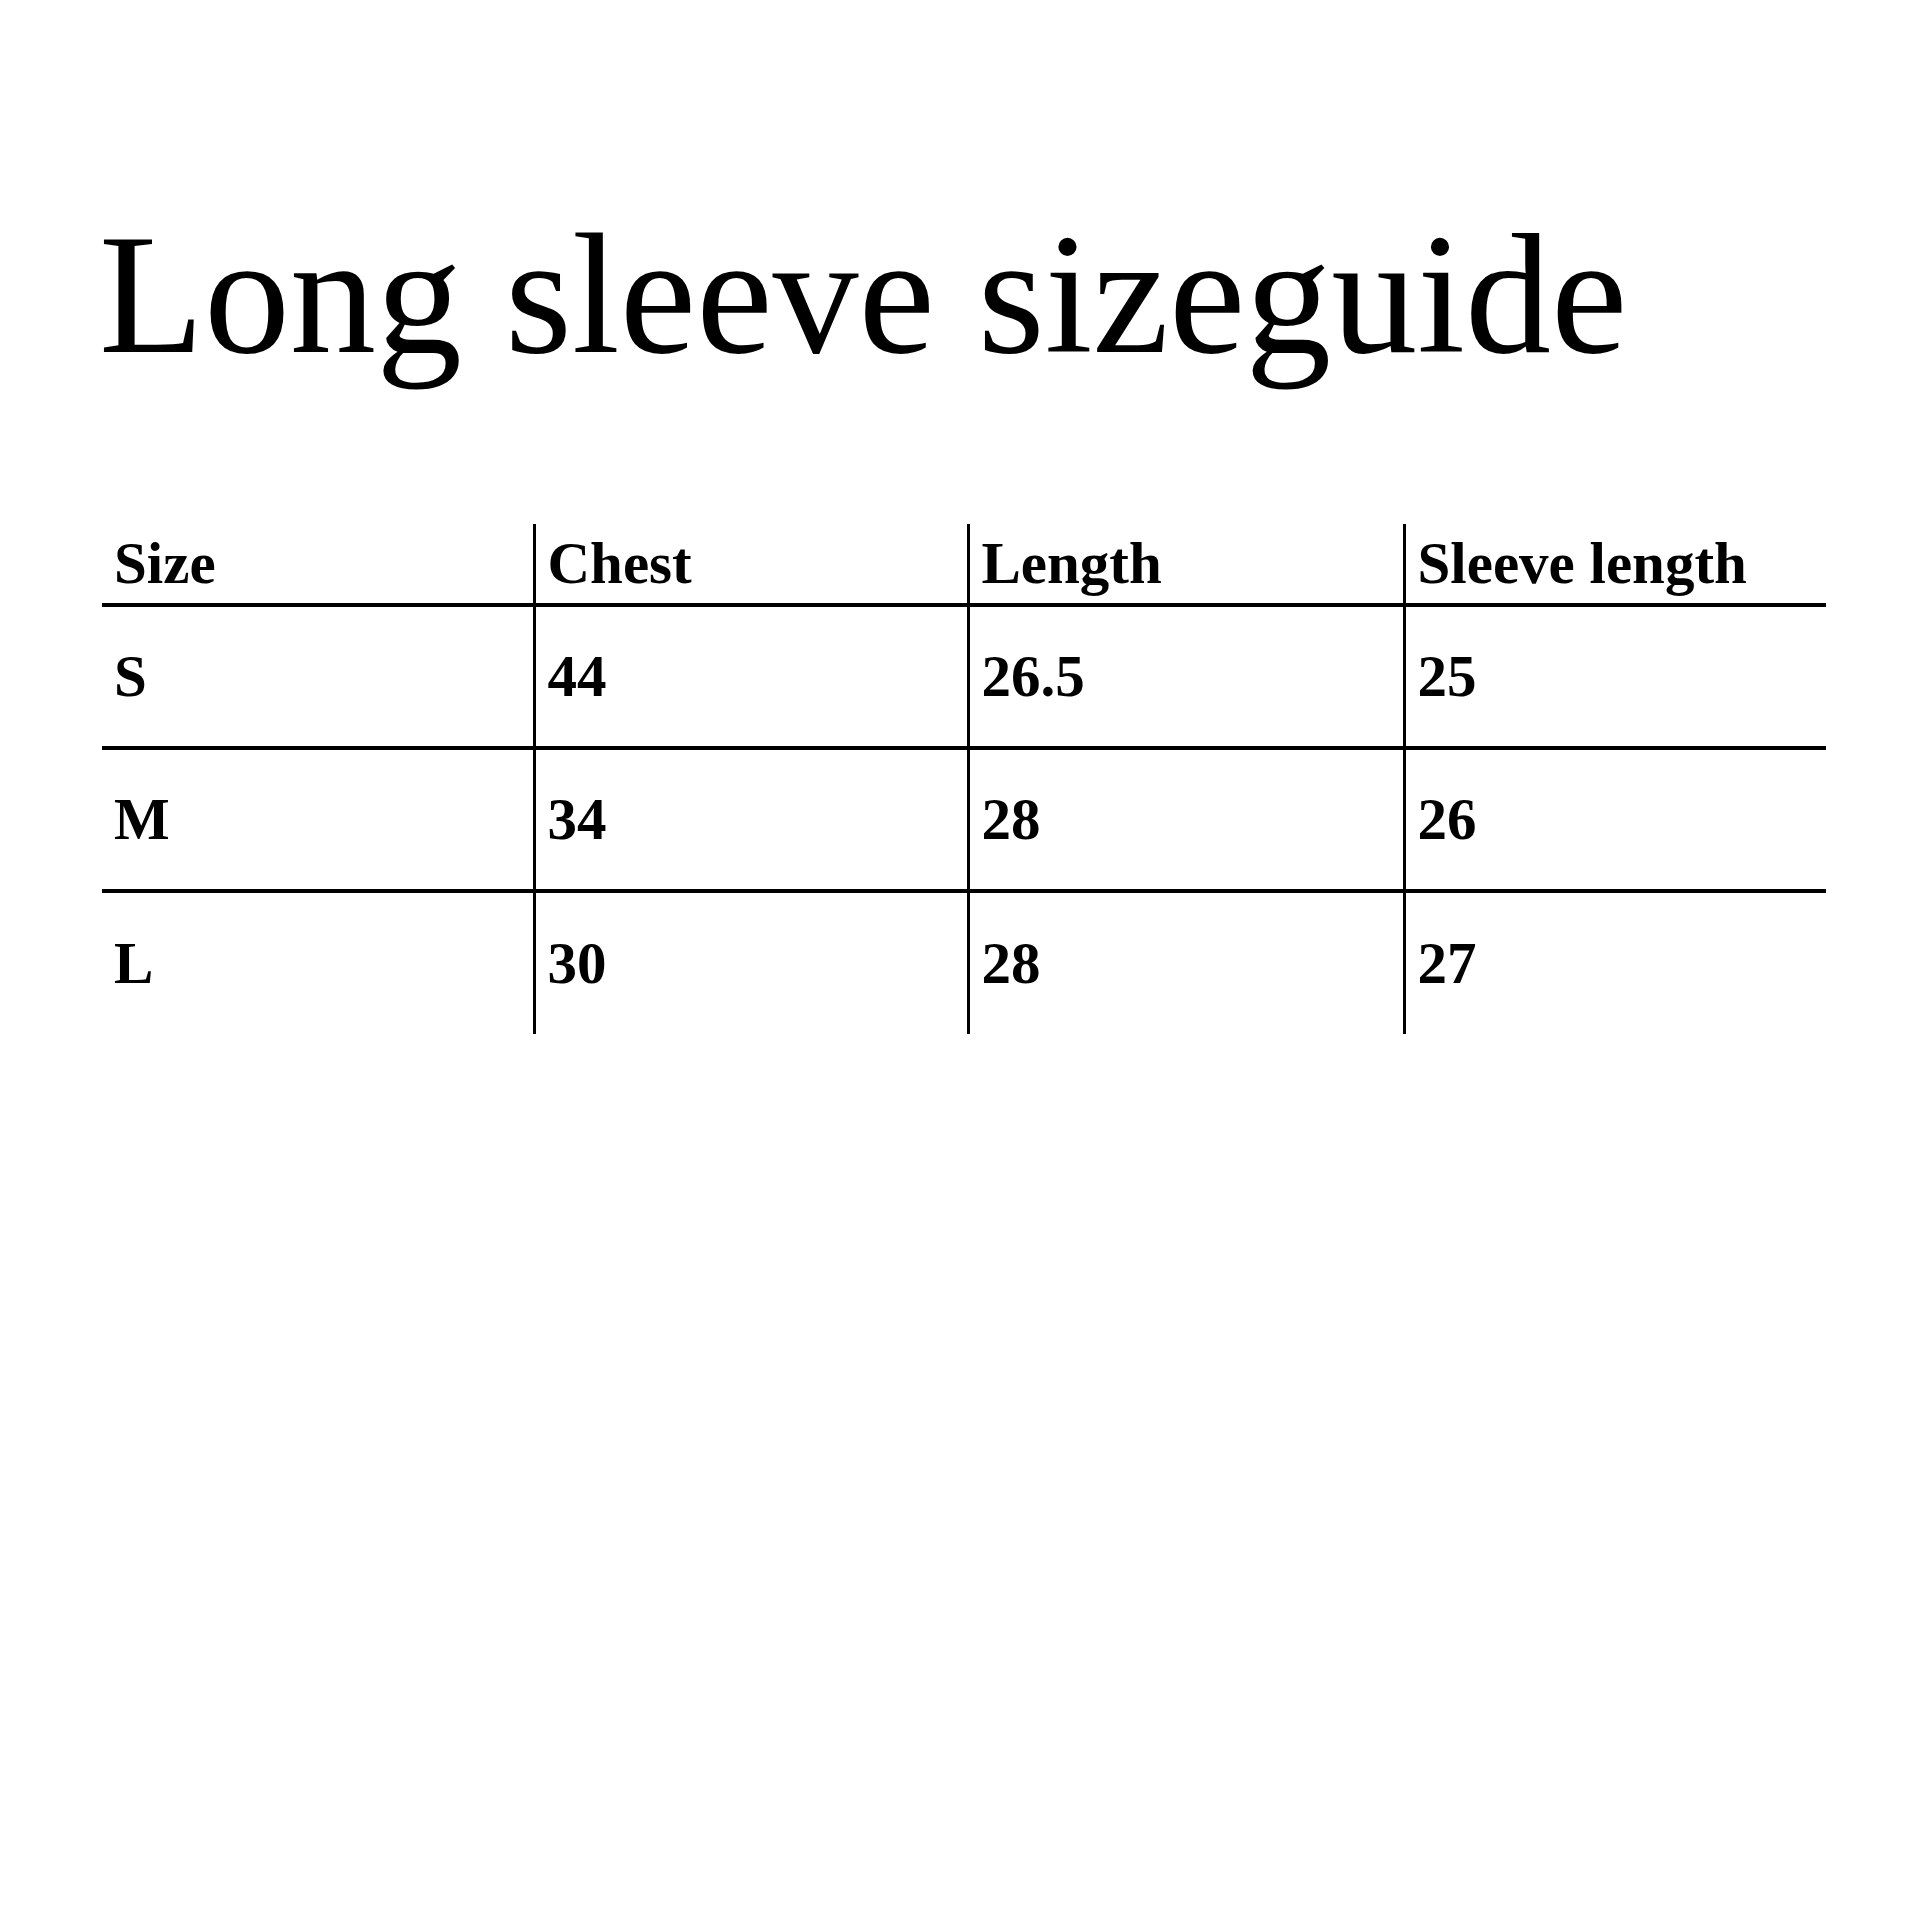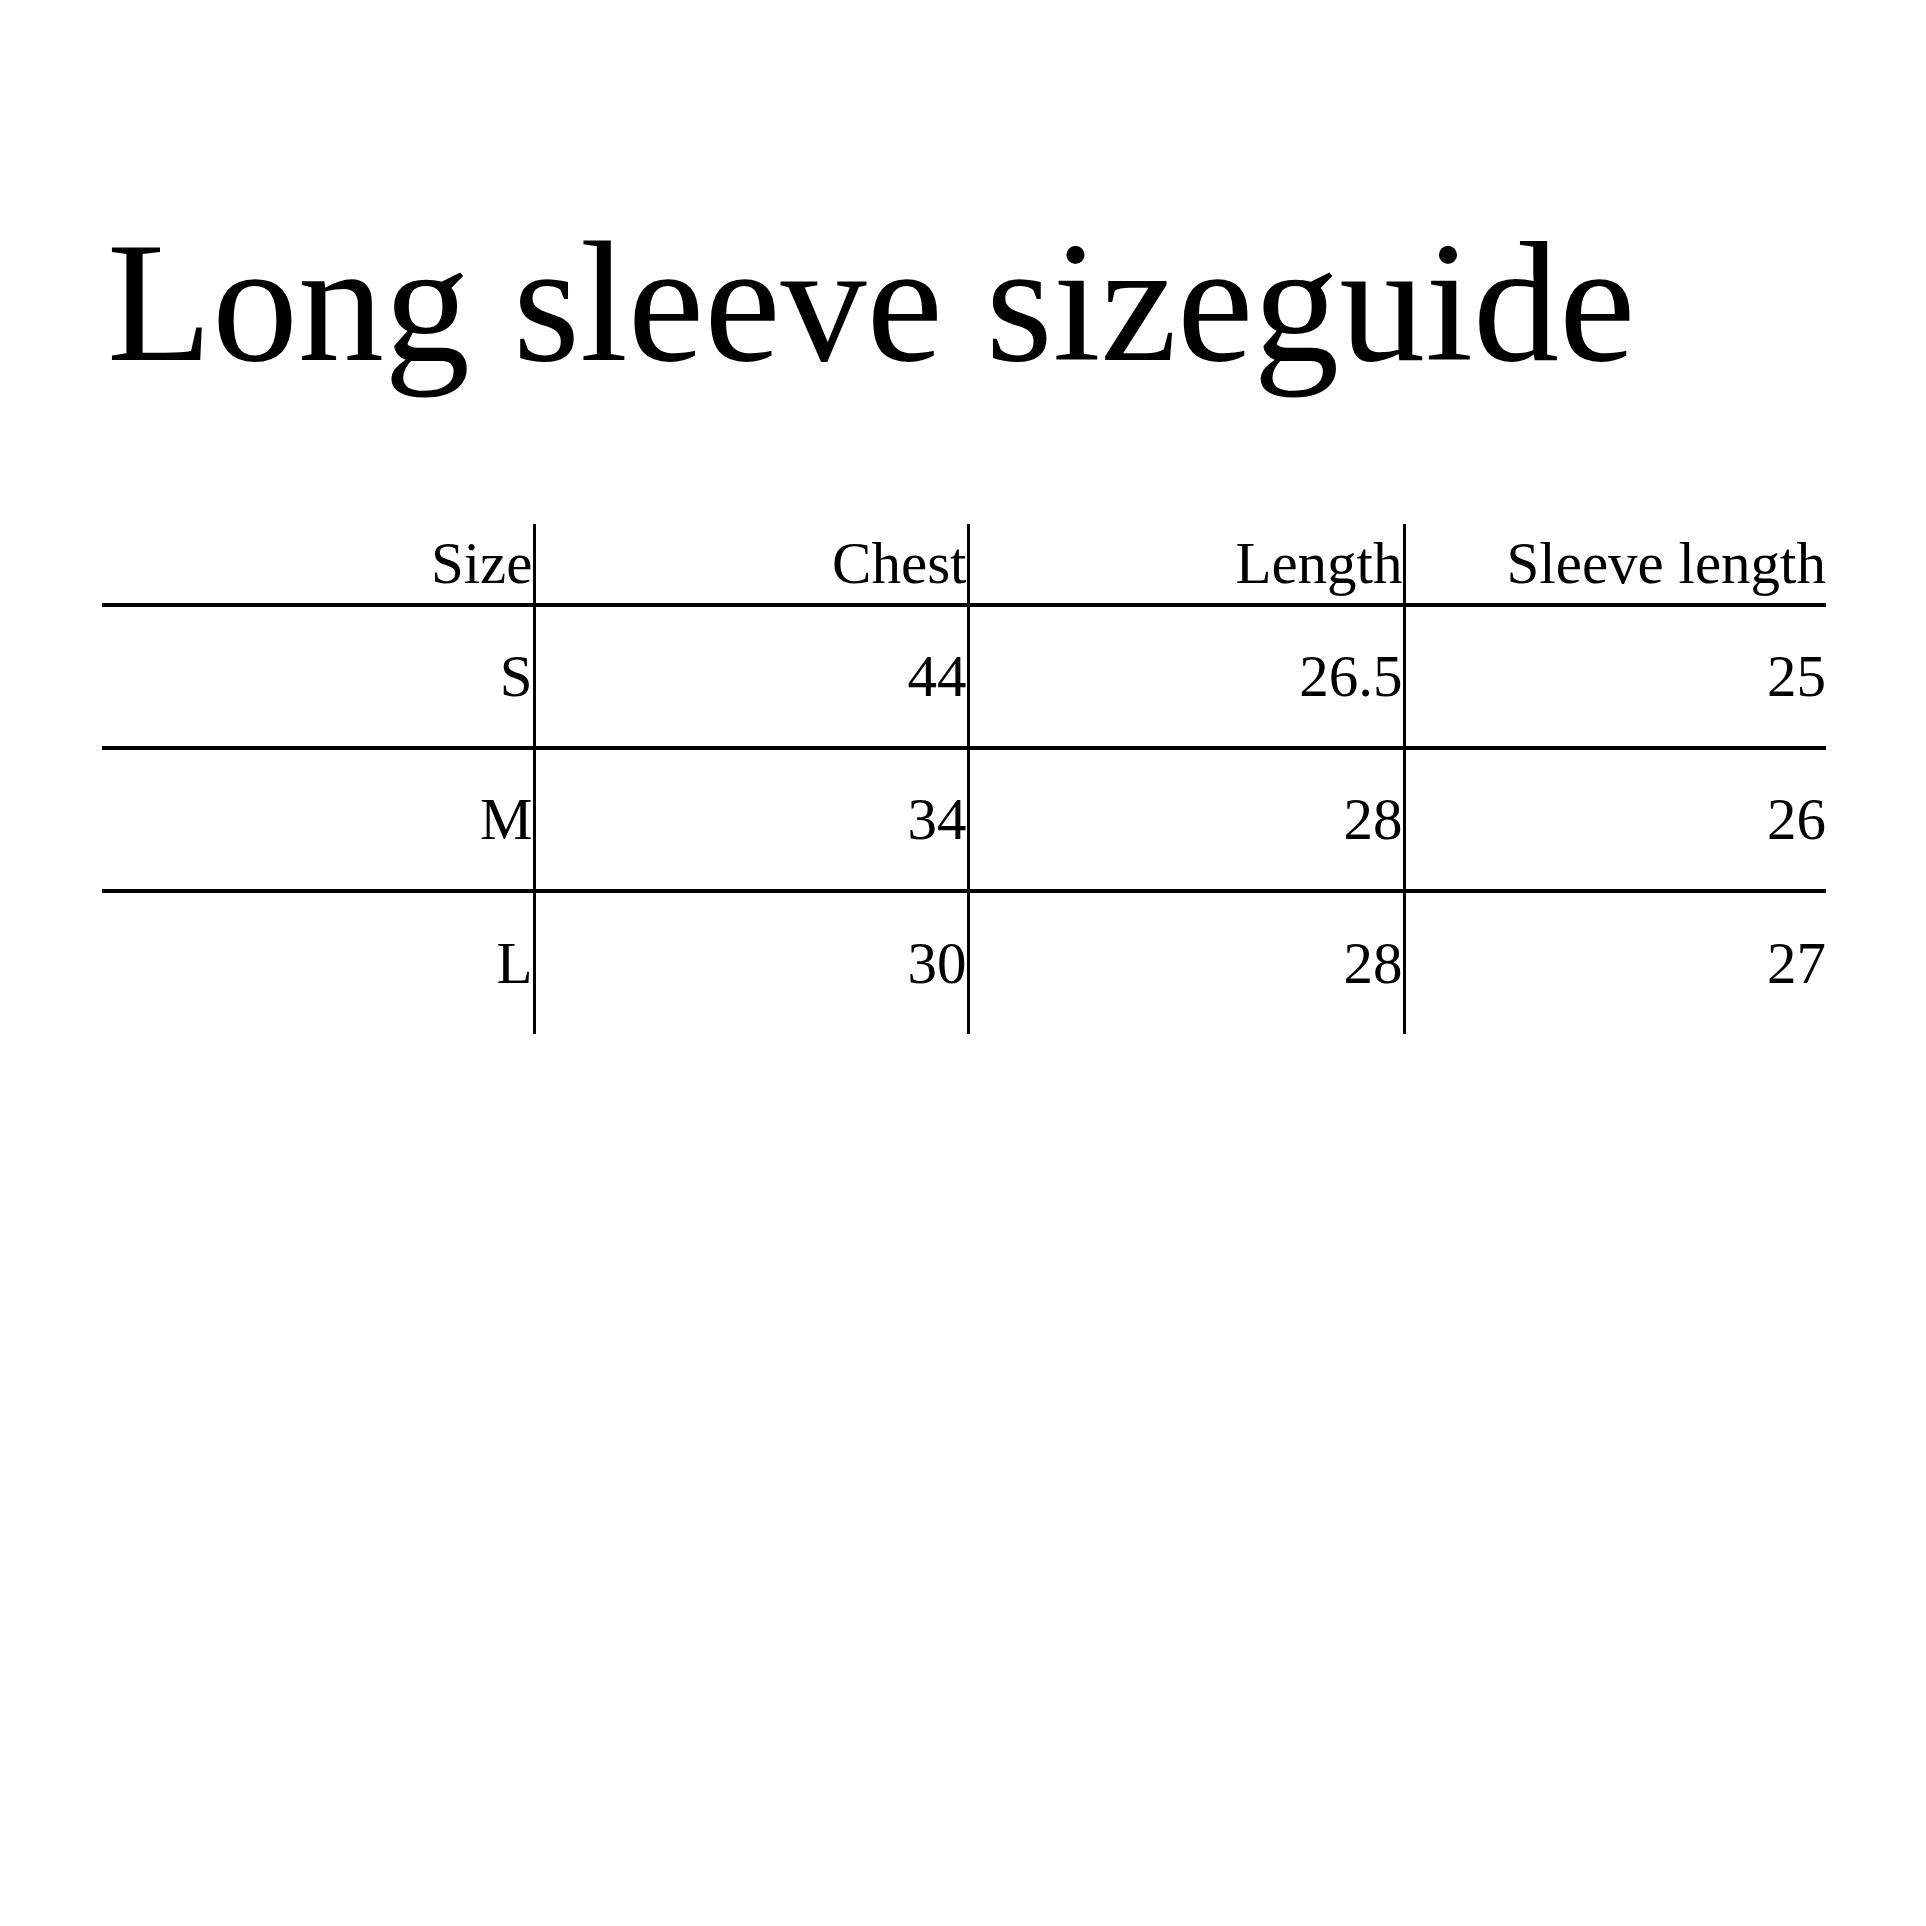--- a/index.html
+++ b/index.html
@@ -20,38 +20,38 @@
     left: 0;
     top: 0;
     width: 1927px;
     height: 1927px;
     background: #ffffff;
   }
   .title {
     position: absolute;
     left: 99px;
     top: 208px;
-    margin: 8px;
+    margin: 0;
     font-size: 172px;
     font-weight: normal;
     line-height: 1;
     white-space: nowrap;
     letter-spacing: 0;
   }
   table.sizes {
     position: absolute;
     left: 102px;
     top: 524px;
     border-collapse: collapse;
     table-layout: fixed;
   }
   table.sizes th,
   table.sizes td {
-    font-weight: normal;
-    text-align: right;
+    font-weight: bold;
+    text-align: left;
     vertical-align: middle;
     font-size: 59px;
     line-height: 1;
     padding: 0 0 0 12px;
     white-space: nowrap;
   }
   table.sizes th.vl,
   table.sizes td.vl {
     border-left: 3px solid #000000;
   }

